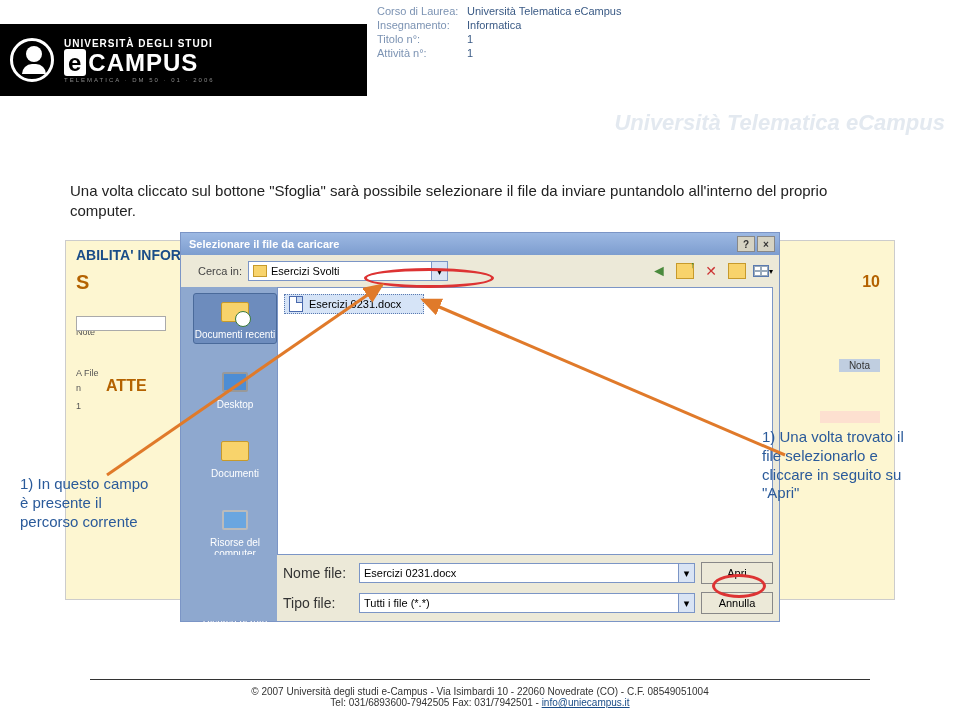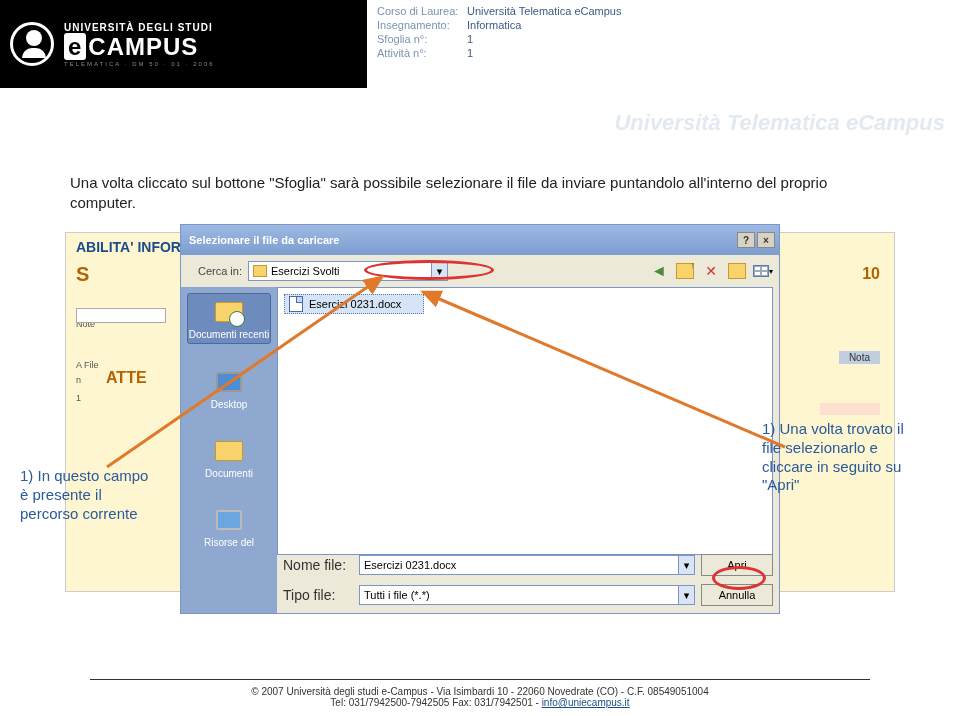--- a/index.html
+++ b/index.html
@@ -4,21 +4,21 @@
 <style>
   * { box-sizing: border-box; margin: 0; padding: 0; }
   body { width: 960px; height: 716px; background: #fff; font-family: Verdana, Arial, sans-serif; position: relative; overflow: hidden; }
 
   
   .watermark { position: absolute; top: 50%; left: 50%; transform: translate(-50%, -50%); font-size: 220px; color: #f2f2f2; font-weight: bold; z-index: 0; letter-spacing: -15px; white-space: nowrap; pointer-events: none; font-family: Georgia, serif;}
   .wm-text { position: absolute; right: 15px; top: 110px; font-size: 22px; color: #e3e9f0; font-weight: bold; font-style: italic; z-index: 0;}
 
   
   .banner { position: relative; z-index: 2; display: flex; align-items: stretch; }
-  .banner-left { background: #000; color: #fff; width: 367px; height: 88px; display: flex; align-items: center; padding-left: 10px; gap: 10px; }
+  .banner-left { background: #000; color: #fff; width: 367px; height: 72px; display: flex; align-items: center; padding-left: 10px; gap: 10px; margin-top: 24px; }
   .logo-circle { width: 44px; height: 44px; border: 3px solid #fff; border-radius: 50%; position: relative; }
   .logo-circle::before, .logo-circle::after { content:''; position:absolute; background:#fff; border-radius:50%; }
   .logo-circle::before { width:16px; height:16px; top:5px; left:13px;}
   .logo-circle::after { width:24px; height:10px; bottom:5px; left:9px; border-radius: 10px 10px 0 0;}
   .logo-text-main { font-size: 10px; font-weight: bold; letter-spacing: 1px;}
   .logo-campus { font-size: 24px; font-weight: bold; letter-spacing: 1px;}
   .logo-campus .e { background:#fff; color:#000; padding:0 4px; margin-right:2px; border-radius:3px;}
   .logo-sub { font-size: 6px; letter-spacing: 2px; color:#888;}
 
   .banner-right { flex:1; padding: 4px 0 0 10px;}
@@ -40,41 +40,41 @@
   .bg-form .note { top:62px; left:10px;}
   .bg-form .note-input { position:absolute; top:75px; left:10px; width:90px; height:15px; background:#fff; border:1px solid #aaa;}
   .bg-form .afile { top:103px; left:10px;}
   .bg-form .att { position:absolute; top:136px; left:40px; color:#b46200; font-size:16px; font-weight:bold;}
   .bg-form .num10 { position:absolute; right:14px; top:32px; color:#b46200; font-size:16px; font-weight:bold;}
   .bg-form .nota-r { position:absolute; right:14px; top:118px; background:#c0cee0; padding:1px 10px; font-size:10px; color:#333;}
   .bg-form .stripe { position:absolute; right:14px; top:170px; width:60px; height:12px; background:#fde0d0;}
 
   
   .dialog { position:absolute; left:115px; top:-8px; width:600px; height:390px; background:#ece9d8; border:1px solid #7b95c6; font-family: Tahoma, sans-serif; font-size:11px;}
-  .titlebar { height:30px; background: linear-gradient(#9db9e3,#7d9dcf); display:flex; align-items:center; padding:0 4px; color:#fff;}
+  .titlebar { height:22px; background: linear-gradient(#9db9e3,#7d9dcf); display:flex; align-items:center; padding:0 4px; color:#fff;}
   .titlebar .t { flex:1; padding-left:4px; font-weight:bold; color:#fff;}
   .tbtn { width:18px; height:16px; background:#d6d3c3; border:1px solid #888; margin-left:2px; display:flex; align-items:center; justify-content:center; color:#333; font-size:10px; font-weight:bold;}
   .toolbar { height:32px; display:flex; align-items:center; padding: 0 6px; gap:6px;}
   .toolbar .lbl { color:#444; width:55px; text-align:right;}
   .combo { flex:0 0 200px; height:20px; background:#fff; border:1px solid #7b95c6; display:flex; align-items:center; padding:0 4px; position:relative;}
   .combo .fico { width:14px; height:12px; background:#f8d36b; border:1px solid #c79a2b; margin-right:4px;}
   .combo .dd { position:absolute; right:0; top:0; width:16px; height:18px; background:#d9e4f4; border-left:1px solid #7b95c6; display:flex; align-items:center; justify-content:center;}
   .tb-spacer { flex:1;}
   .tb-icons { display:flex; gap:6px; align-items:center;}
   .tb-ico { width:20px; height:20px; border-radius:3px; display:flex; align-items:center; justify-content:center; }
   .ico-back { color:#4a8a3d; font-size:16px;}
   .ico-up { width:18px; height:16px; background:#f8d36b; border:1px solid #c79a2b; position:relative;}
   .ico-up::after{content:'↑';position:absolute;right:-2px;top:-4px;font-size:9px;color:#2a7a2a;font-weight:bold;}
   .ico-x { color:#c33; font-size:14px;}
   .ico-new { width:18px; height:16px; background:#f8d36b; border:1px solid #c79a2b;}
   .ico-view { width:16px; height:12px; border:1px solid #5a7ab0; background:#fff; display:grid; grid-template-columns:1fr 1fr;}
   .ico-view div{border:1px solid #9ab;}
 
   .body-area { display:flex; height: calc(100% - 22px - 32px - 66px);}
-  .places { width:96px; background:#8ea8cf; display:flex; flex-direction:column; align-items:center; padding-top:6px; gap:20px;}
+  .places { width:96px; background:#8ea8cf; display:flex; flex-direction:column; align-items:flex-end; padding-top:6px; gap:20px;}
   .place { width:84px; display:flex; flex-direction:column; align-items:center; color:#fff; font-size:10px; text-align:center; gap:2px; padding:3px 0;}
   .place.active { background:#6d8cbd; border:1px solid #4a6a9a; border-radius:3px;}
   .pico { width:32px; height:30px; display:flex; align-items:center; justify-content:center; position:relative;}
   .pico.folder { }
   .pico .fback { width:28px; height:20px; background:#f8d36b; border:1px solid #c79a2b; border-radius:2px;}
   .pico.clock .fback::after{content:'';position:absolute;right:0;bottom:0;width:14px;height:14px;border-radius:50%;background:#fff;border:1px solid #3a7a3a;}
   .pico.desktop { }
   .pico.desktop .scr{ width:26px;height:20px;background:#4d8dd4;border:2px solid #999;border-radius:2px;}
   .pico.mycomp .scr{ width:26px;height:20px;background:#6aa6e0;border:2px solid #bbb;border-radius:2px;}
   .pico.net .globe{ width:24px;height:24px;border-radius:50%;background:#4d8dd4;}
@@ -131,21 +131,21 @@
   <div class="banner-right">
     <div class="meta-row">
         <div class="meta-label">Corso di Laurea:</div>
         <div class="meta-val">Università Telematica eCampus</div>
       </div>
     <div class="meta-row">
         <div class="meta-label">Insegnamento:</div>
         <div class="meta-val">Informatica</div>
       </div>
     <div class="meta-row">
-        <div class="meta-label">Sfoglia n°:</div>
+        <div class="meta-label">Titolo n°:</div>
         <div class="meta-val">1</div>
       </div>
     <div class="meta-row">
         <div class="meta-label">Attività n°:</div>
         <div class="meta-val">1</div>
       </div>
   </div>
 </div>
 
 <div class="para">Una volta cliccato sul bottone "Sfoglia" sarà possibile selezionare il file da inviare puntandolo all'interno del proprio computer.</div>
@@ -285,15 +285,15 @@
       </defs>
     <line x1="370" y1="160" x2="8" y2="5" stroke="#e07a2a" stroke-width="3" marker-end="url(#ah2)"></line>
   </svg>
 
 </div>
 
 <div class="footer">
   <hr>
   <div>© 2007 Università degli studi e-Campus - Via Isimbardi 10 - 22060 Novedrate (CO) - C.F. 08549051004</div>
   <div>
-    <span>Tel: 031/7942500-7942505 Fax: 031/7942501 - </span><a href="#">info@uniecampus.it</a>
+    <span>Tel: 031/6893600-7942505 Fax: 031/7942501 - </span><a href="#">info@uniecampus.it</a>
   </div>
 </div>
 
 </body></html>

